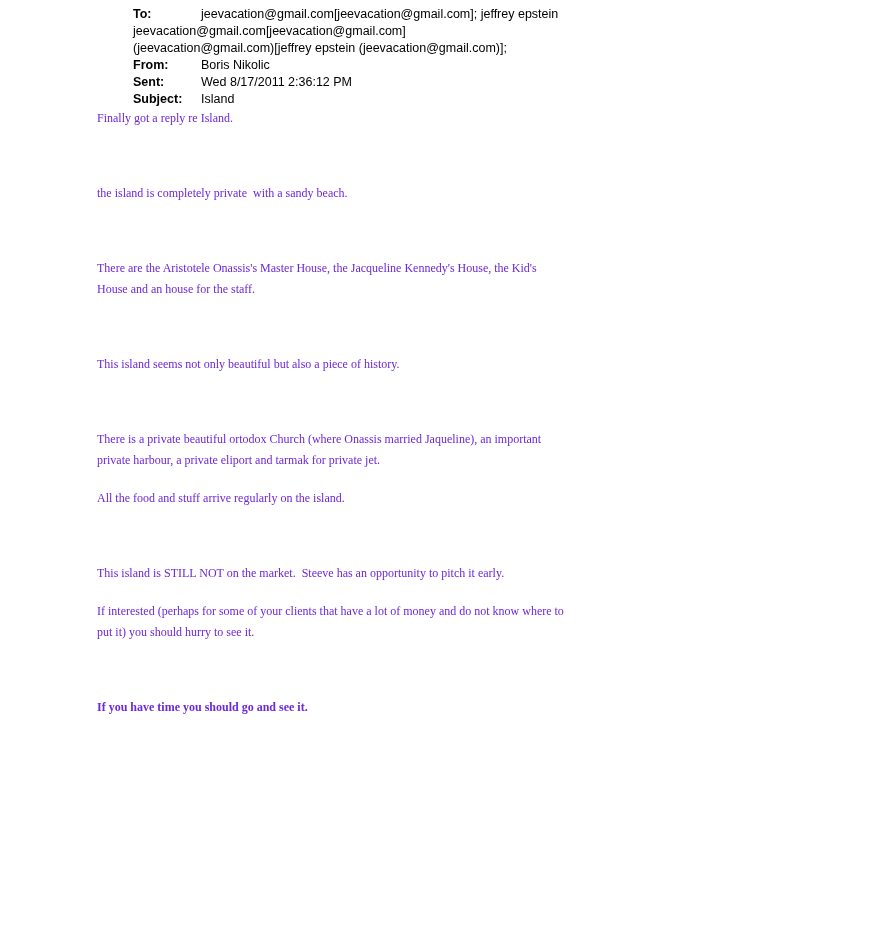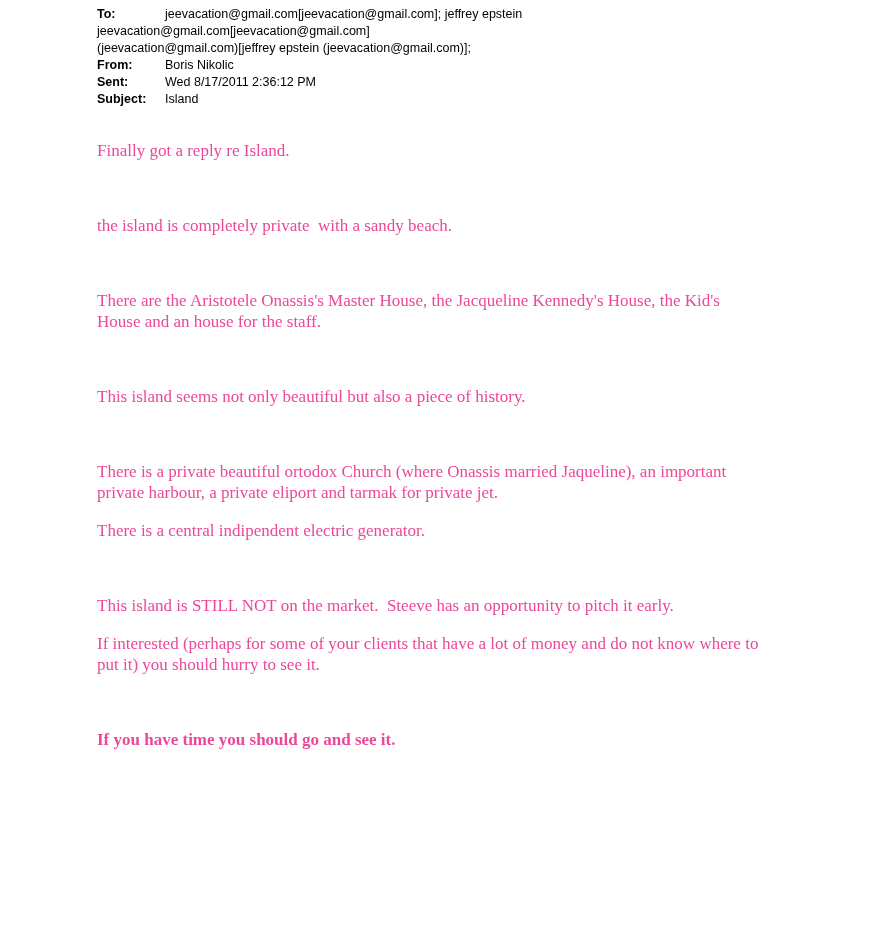--- a/index.html
+++ b/index.html
@@ -18,34 +18,33 @@
   .content {
     padding: 6px 85px 0 97px;
   }
   
   .email-header {
     font-family: "Liberation Sans", "DejaVu Sans", sans-serif;
     font-size: 12.5px;
     line-height: 17px;
     color: #000000;
   }
-  .hrow { white-space: pre-wrap; }
+  .hrow { white-space: pre-wrap; margin-left: 36px; }
   .hlabel {
     display: inline-block;
     width: 68px;
     font-weight: bold;
   }
   
   .email-body {
-    margin-top: 32px;
     width: 710px;
     font-family: "Liberation Serif", "DejaVu Serif", serif;
-    font-size: 17px;
+    font-size: 12px;
     line-height: 21px;
-    color: #ec4899;
+    color: #6d28d9;
   }
   .para {
     margin: 0 0 54px 0;
     white-space: pre-wrap; 
   }
   .para.small { margin-bottom: 17px; }
   .para:last-child { margin-bottom: 0; font-weight: bold; }
 </style>
 </head>
 <body>
@@ -66,21 +65,21 @@
     </div>
 
     <div class="email-body">
       <p class="para">Finally got a reply re Island.</p>
       <p class="para">the island is completely private  with a sandy beach.</p>
       <p class="para">There are the Aristotele Onassis's Master House, the Jacqueline Kennedy's House, the Kid's
 House and an house for the staff.</p>
       <p class="para">This island seems not only beautiful but also a piece of history.</p>
       <p class="para small">There is a private beautiful ortodox Church (where Onassis married Jaqueline), an important
 private harbour, a private eliport and tarmak for private jet.</p>
-      <p class="para">There is a central indipendent electric generator.</p>
+      <p class="para">All the food and stuff arrive regularly on the island.</p>
       <p class="para small">This island is STILL NOT on the market.  Steeve has an opportunity to pitch it early.</p>
       <p class="para">If interested (perhaps for some of your clients that have a lot of money and do not know where to
 put it) you should hurry to see it.</p>
       <p class="para">If you have time you should go and see it.</p>
     </div>
 
   </div>
 </div>
 
 </body></html>

